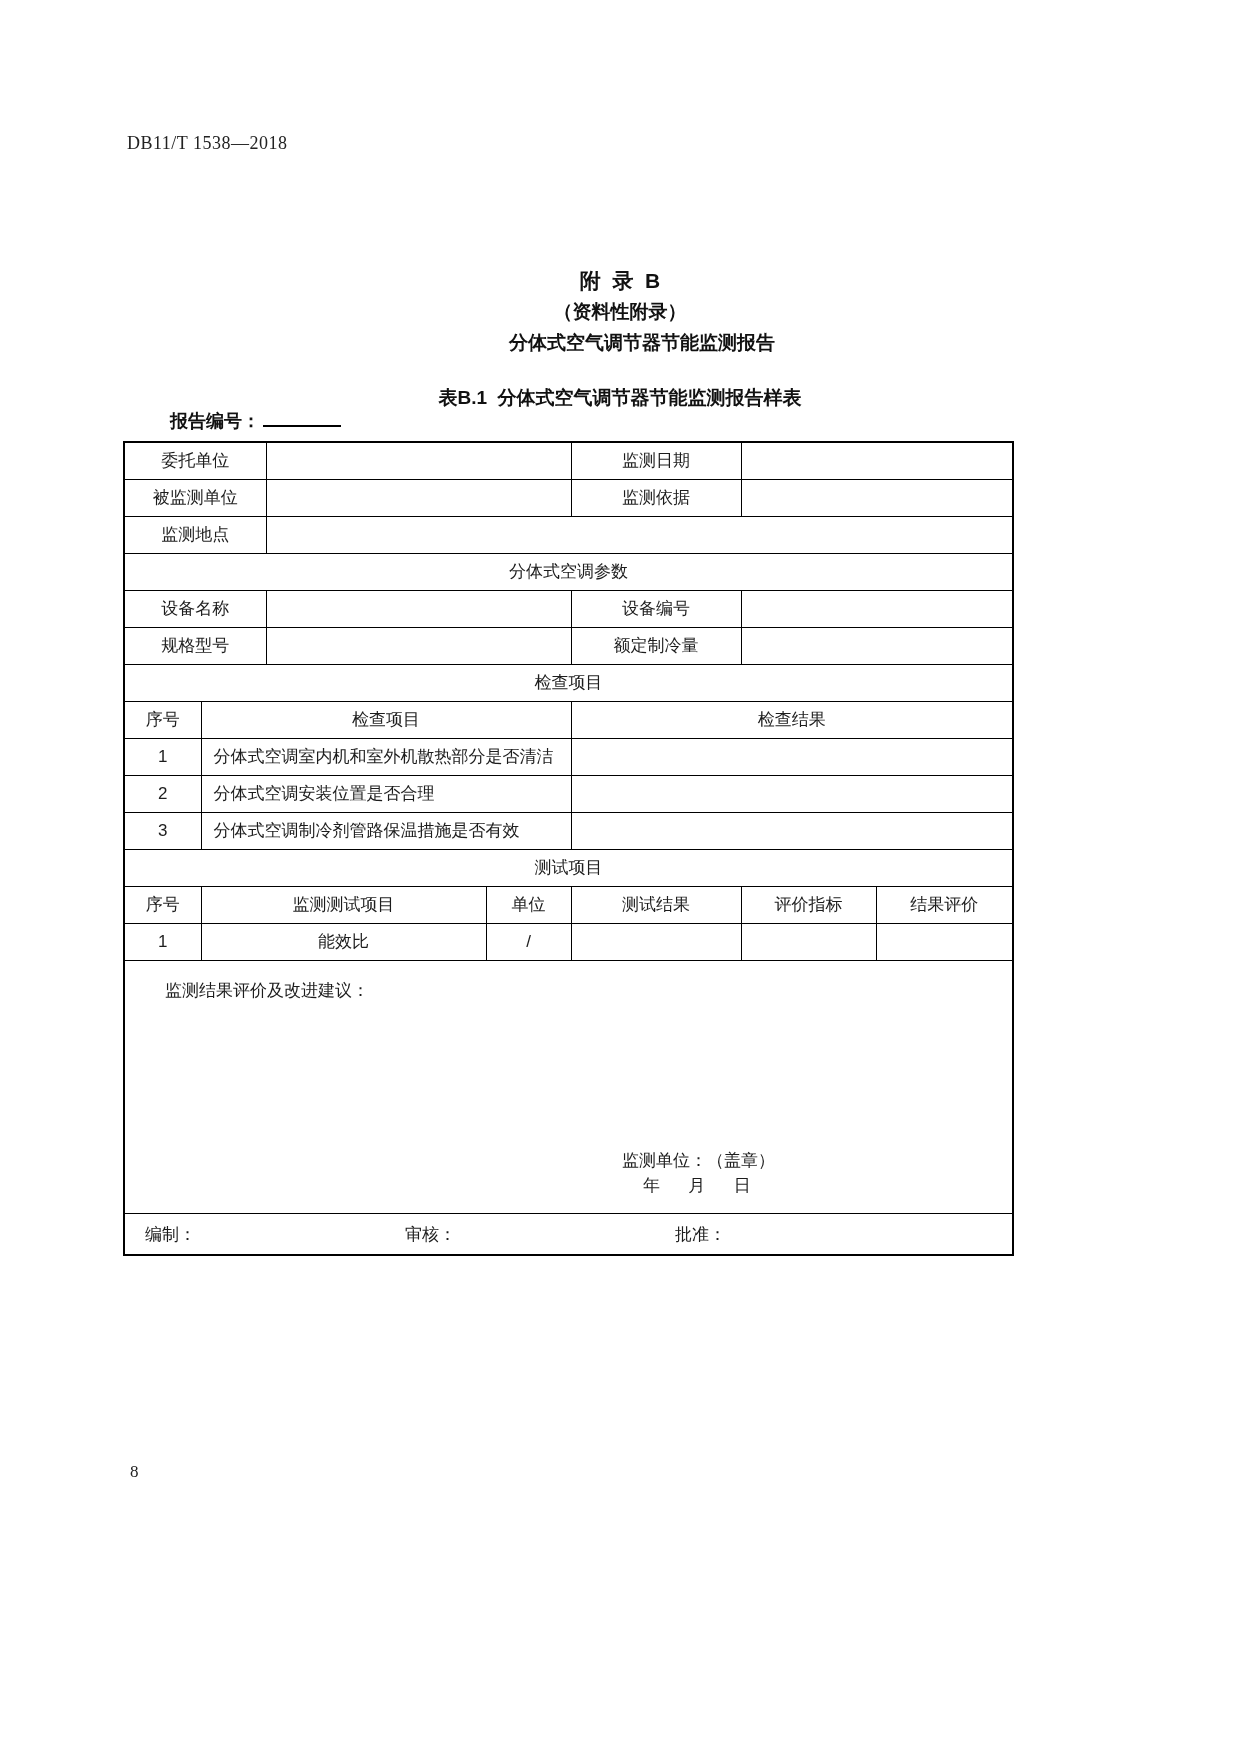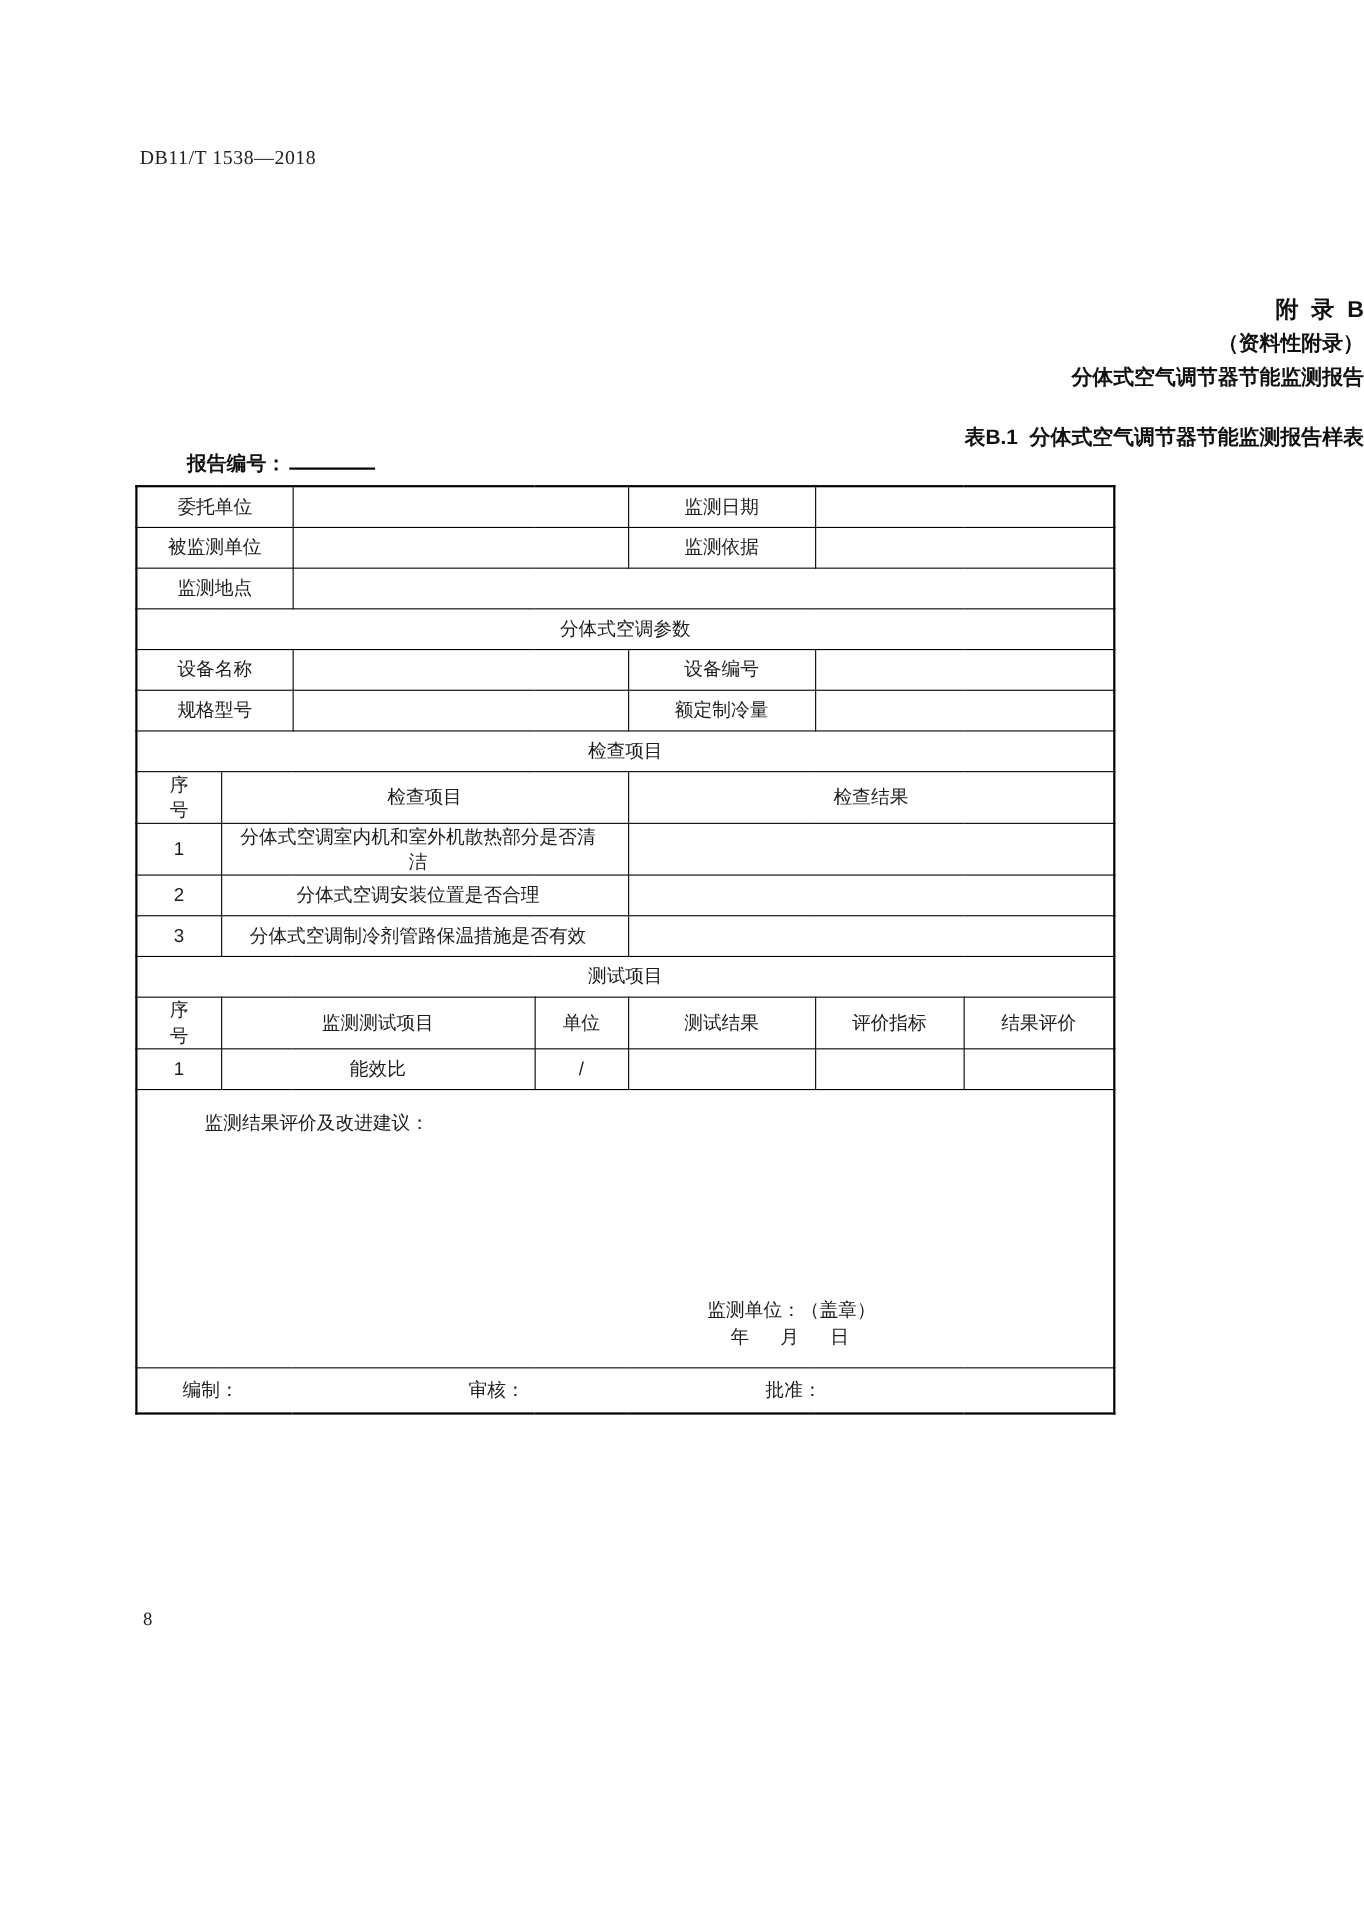--- a/index.html
+++ b/index.html
@@ -13,21 +13,21 @@
   .page { position: absolute; inset: 0; background: #fff; border-radius: 24px; }
 
   .doc-number {
     position: absolute; left: 127px; top: 133px;
     font-family: "Liberation Serif", serif;
     font-size: 18px; letter-spacing: 0.5px; color: #222;
   }
 
   .heading {
     position: absolute; left: 0; width: 100%;
-    text-align: right; font-weight: bold; white-space: pre; color: #111;
+    text-align: center; font-weight: bold; white-space: pre; color: #111;
   }
   .h-appendix { top: 267px; font-size: 21px; }
   .h-note     { top: 299px; font-size: 19px; }
   .h-title    { top: 330px; font-size: 19px; padding-left: 44px; }
   .h-caption  { top: 385px; font-size: 19px; }
 
   .report-line {
     position: absolute; left: 170px; top: 409px;
     font-size: 18px; font-weight: bold; color: #111;
   }
@@ -38,26 +38,26 @@
 
   table.form {
     position: absolute; left: 123px; top: 441px; width: 889px;
     border-collapse: collapse; table-layout: fixed;
     font-size: 17px; color: #1c1c1c;
     border: 2px solid #000;
   }
   table.form td {
     border: 1px solid #000;
     height: 37px;
-    padding: 0 24px;
+    padding: 0 3px;
     vertical-align: middle;
     overflow: hidden;
   }
   .ctr  { text-align: center; }
-  .left { text-align: center; padding-left: 12px !important; }
+  .left { text-align: left; padding-left: 12px !important; }
 
   td.concl-cell { height: 252px; padding: 0; position: relative; vertical-align: top; }
   .concl-inner { position: relative; width: 100%; height: 252px; }
   .concl-label { position: absolute; left: 37px; top: 18px; }
   .seal-label  { position: absolute; left: 494px; top: 168px; margin-top: 20px; }
   .date-label  { position: absolute; left: 515px; top: 213px; white-space: pre; text-align: right; }
 
   td.sign-cell { height: 40px; padding: 0; position: relative; }
   .sign-inner { position: relative; width: 100%; height: 40px; }
   .sign-inner span { position: absolute; top: 50%; transform: translateY(-50%); }

